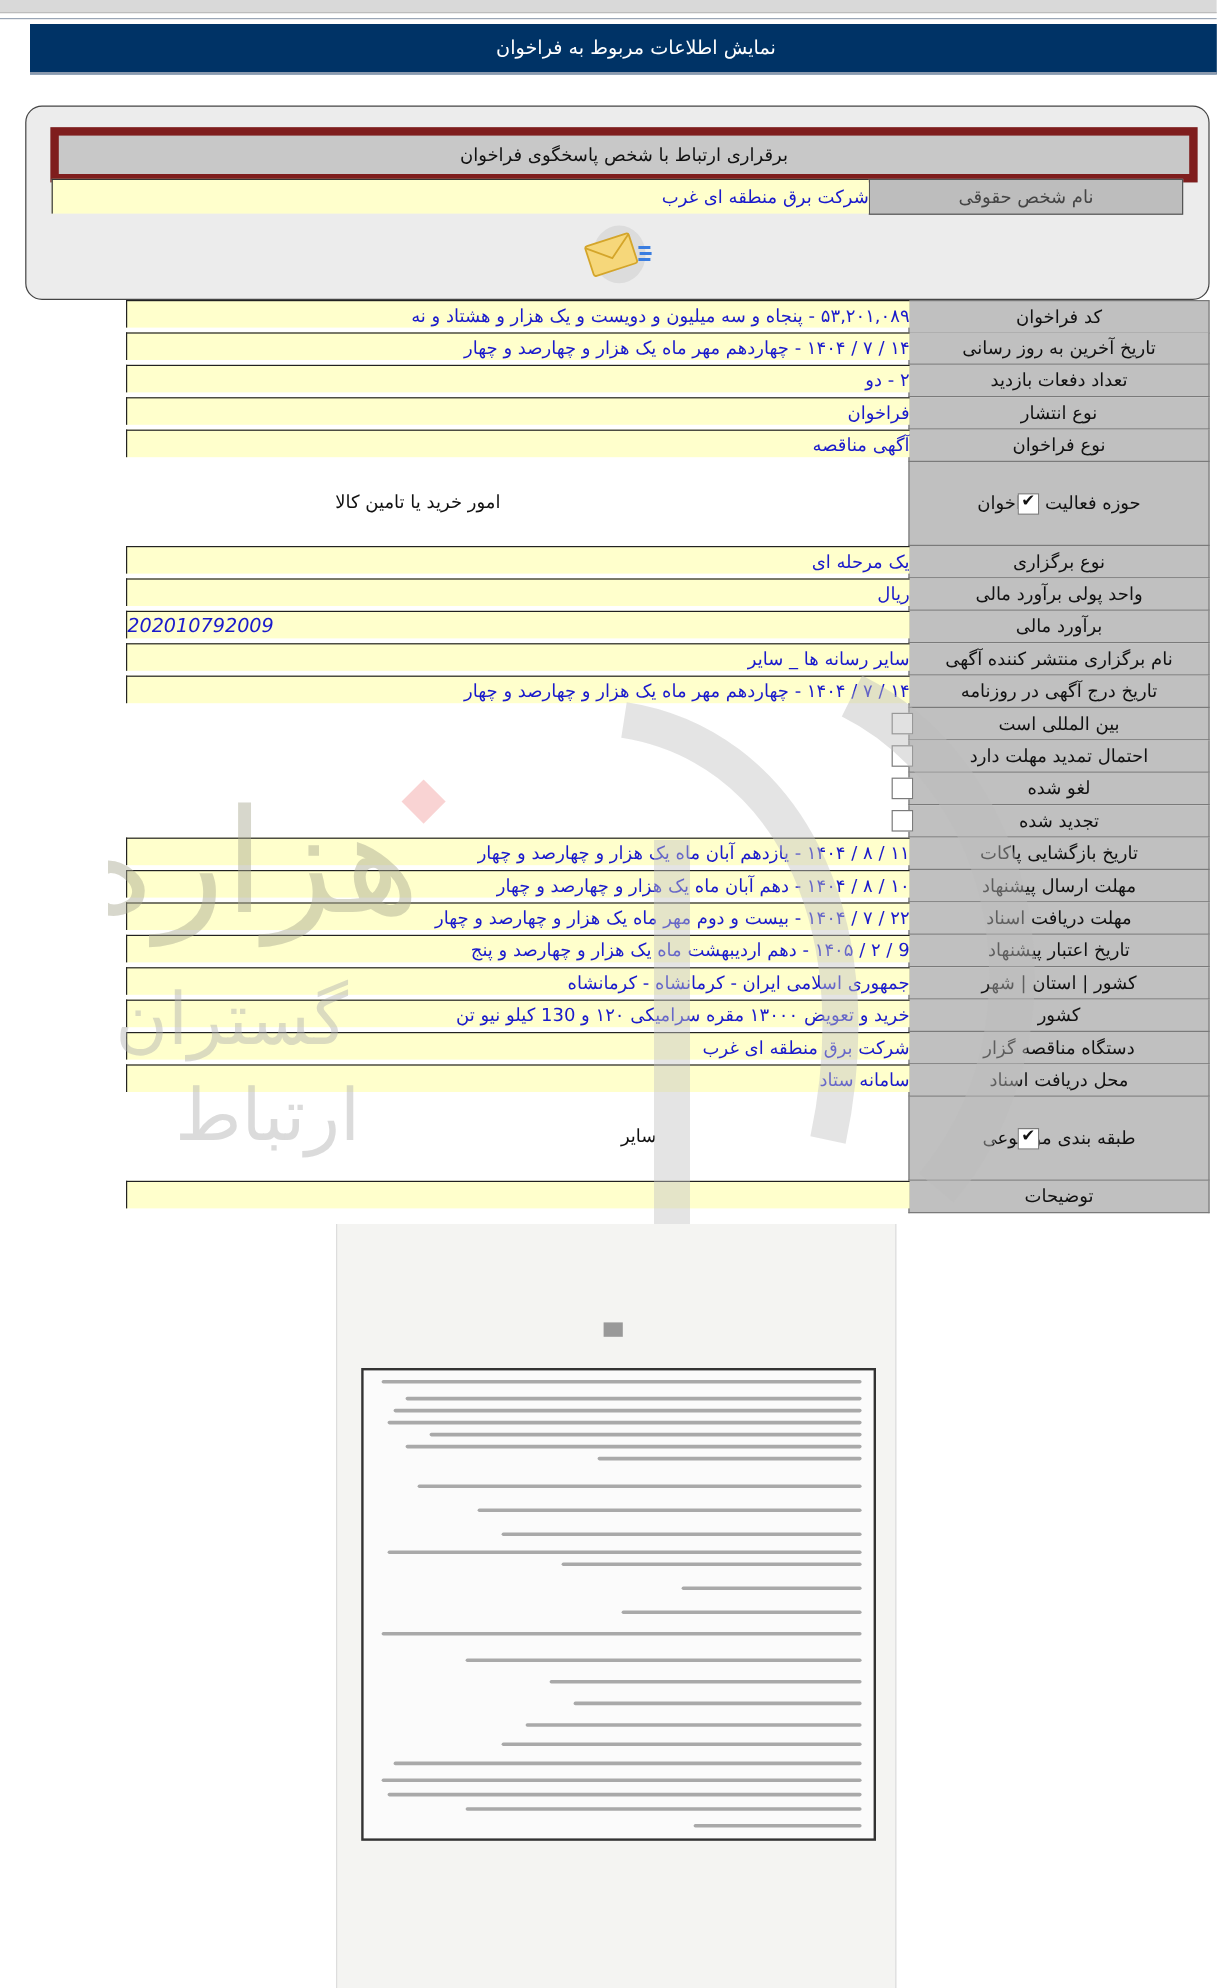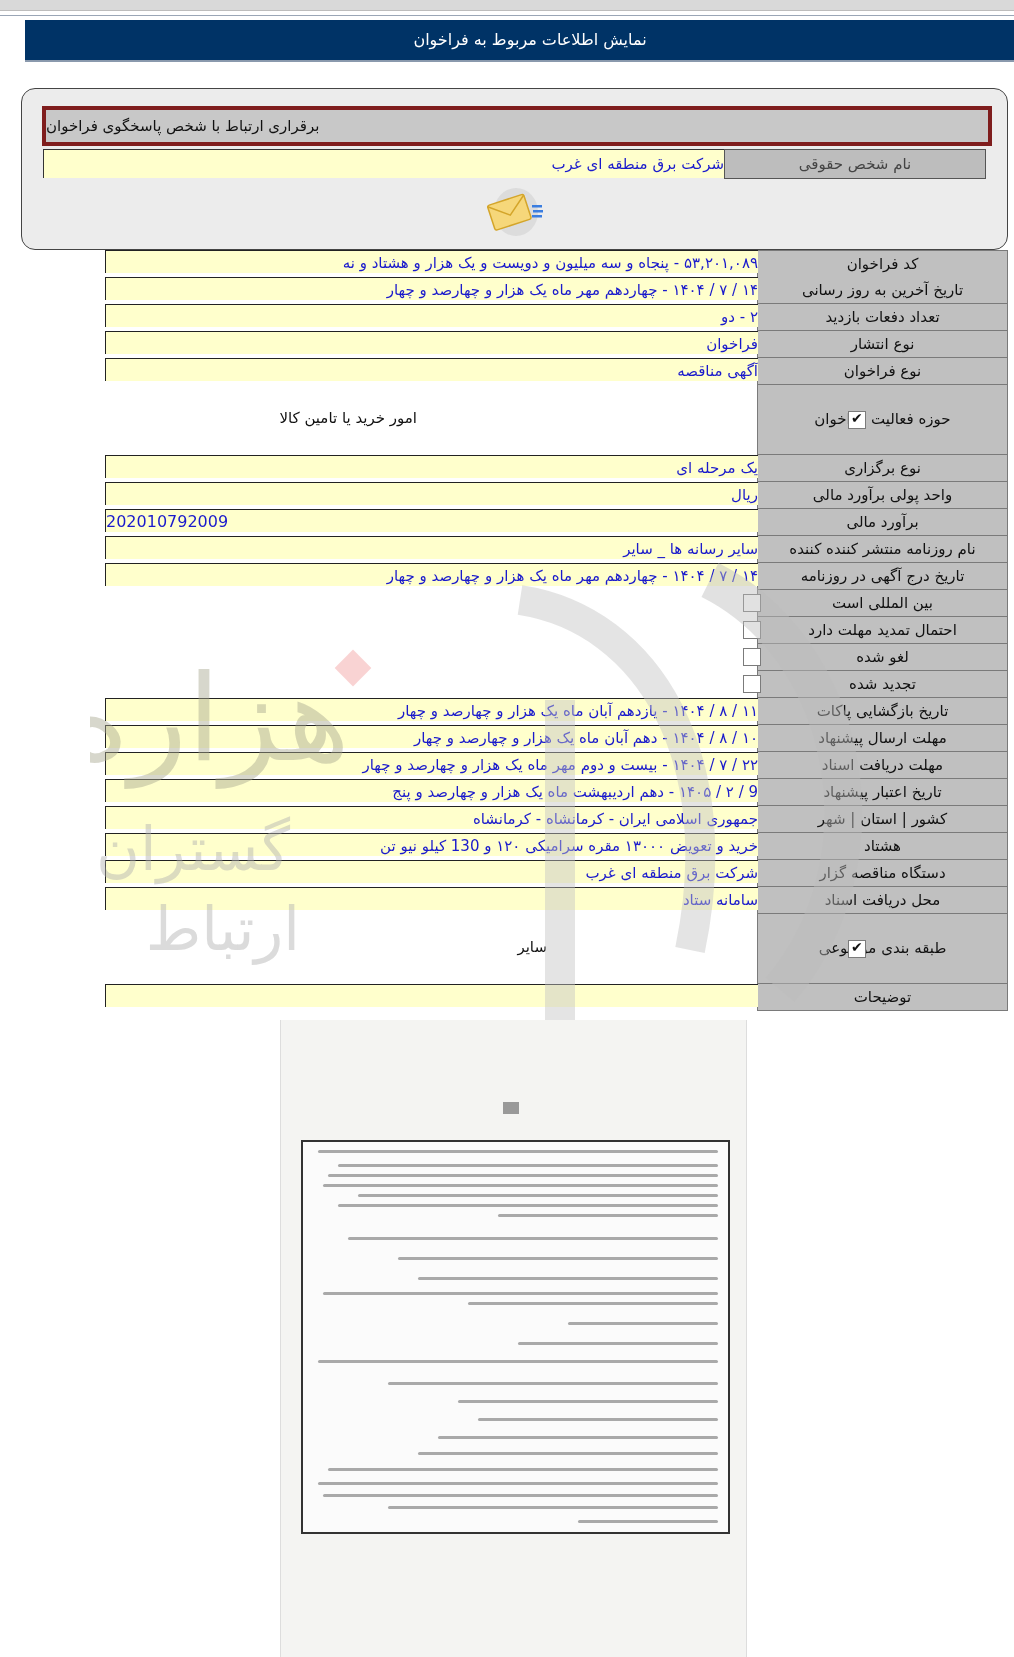--- a/index.html
+++ b/index.html
@@ -15,21 +15,21 @@
     position:absolute; left:0; top:20px; width:1010px; height:40px;
     background:#003366; color:#ffffff; border-bottom:2px solid #8a99ad;
     text-align:center; line-height:40px; font-size:16px;margin-left:25px;
   }
   .contact-box {
     position:absolute; left:21px; top:88px; width:985px; height:160px;
     background:#ececec; border:1px solid #444; border-radius:14px;
   }
   .contact-title {
     position:absolute; left:20px; top:17px; width:942px; height:32px;
-    background:#c8c8c8; border:4px solid #7f1d1d; text-align:left; line-height:32px;
+    background:#c8c8c8; border:7px solid #7f1d1d; text-align:center; line-height:32px;
     font-size:15px; color:#111;
   }
   .contact-row { position:absolute; left:22px; top:60px; width:942px; height:30px; }
   .contact-label {
     position:absolute; right:0; top:0; width:260px; height:28px;
     background:#bdbdbd; border:1px solid #555; text-align:center; line-height:28px;
     font-size:15px; color:#444;
   }
   .contact-value {
     position:absolute; right:262px; top:0; width:680px; height:28px;
@@ -43,21 +43,21 @@
   .row .label {
     position:absolute; left:757px; top:0; width:249px; height:26px;
     background:#c0c0c0; border:1px solid #7a7a7a; border-top:none;
     text-align:center; line-height:26px; font-size:15px; color:#111;
   }
   .row .value {
     position:absolute; left:105px; top:0; width:652px; height:22px;
     background:#ffffcc; border-top:1px solid #222; border-left:1px solid #222;
     line-height:24px; font-size:15px; color:#1a1acc; text-align:right; white-space:nowrap; overflow:hidden;
   }
-  .row .value.ltr { direction:ltr; text-align:left; font-size:16px; }
+  .row .value.ltr { direction:ltr; text-align:left; font-size:16px;font-style:italic; }
   .row.tall { height:70px; }
   .row.tall .label { height:69px; line-height:69px; }
   .row.tall .check-wrap {
     position:absolute; left:105px; top:0; width:652px; height:69px;
     display:flex; align-items:center; justify-content:flex-start; padding-right:0;
   }
   .row.first .label { border-top:1px solid #7a7a7a; }
   .checkbox {
     width:18px; height:18px; border:1px solid #7b7b7b; background:#fff;
     box-sizing:border-box; display:inline-block; position:relative; margin-left:8px;
@@ -145,21 +145,21 @@
   </div>
   <div class="row">
     <div class="label">واحد پولی برآورد مالی</div>
     <div class="value">ریال</div>
   </div>
   <div class="row">
     <div class="label">برآورد مالی</div>
     <div class="value ltr">202010792009</div>
   </div>
   <div class="row">
-    <div class="label">نام روزنامه منتشر کننده کننده</div>
+    <div class="label">نام برگزاری منتشر کننده آگهی</div>
     <div class="value">سایر رسانه ها _ سایر</div>
   </div>
   <div class="row">
     <div class="label">تاریخ درج آگهی در روزنامه</div>
     <div class="value">۱۴ / ۷ / ۱۴۰۴ - چهاردهم مهر ماه یک هزار و چهارصد و چهار</div>
   </div>
   <div class="row">
     <div class="label">بین المللی است</div>
     <span class="checkbox checkbox-only" style="left:735px;"></span>
   </div>
@@ -189,21 +189,21 @@
   </div>
   <div class="row">
     <div class="label">تاریخ اعتبار پیشنهاد</div>
     <div class="value">9 / ۲ / ۱۴۰۵ - دهم اردیبهشت ماه یک هزار و چهارصد و پنج</div>
   </div>
   <div class="row">
     <div class="label">کشور | استان | شهر</div>
     <div class="value">جمهوری اسلامی ایران - کرمانشاه - کرمانشاه</div>
   </div>
   <div class="row">
-    <div class="label">هشتاد</div>
+    <div class="label">کشور</div>
     <div class="value">خرید و تعویض ۱۳۰۰۰ مقره سرامیکی ۱۲۰ و 130 کیلو نیو تن</div>
   </div>
   <div class="row">
     <div class="label">دستگاه مناقصه گزار</div>
     <div class="value">شرکت برق منطقه ای غرب</div>
   </div>
   <div class="row">
     <div class="label">محل دریافت اسناد</div>
     <div class="value">سامانه ستاد</div>
   </div>

